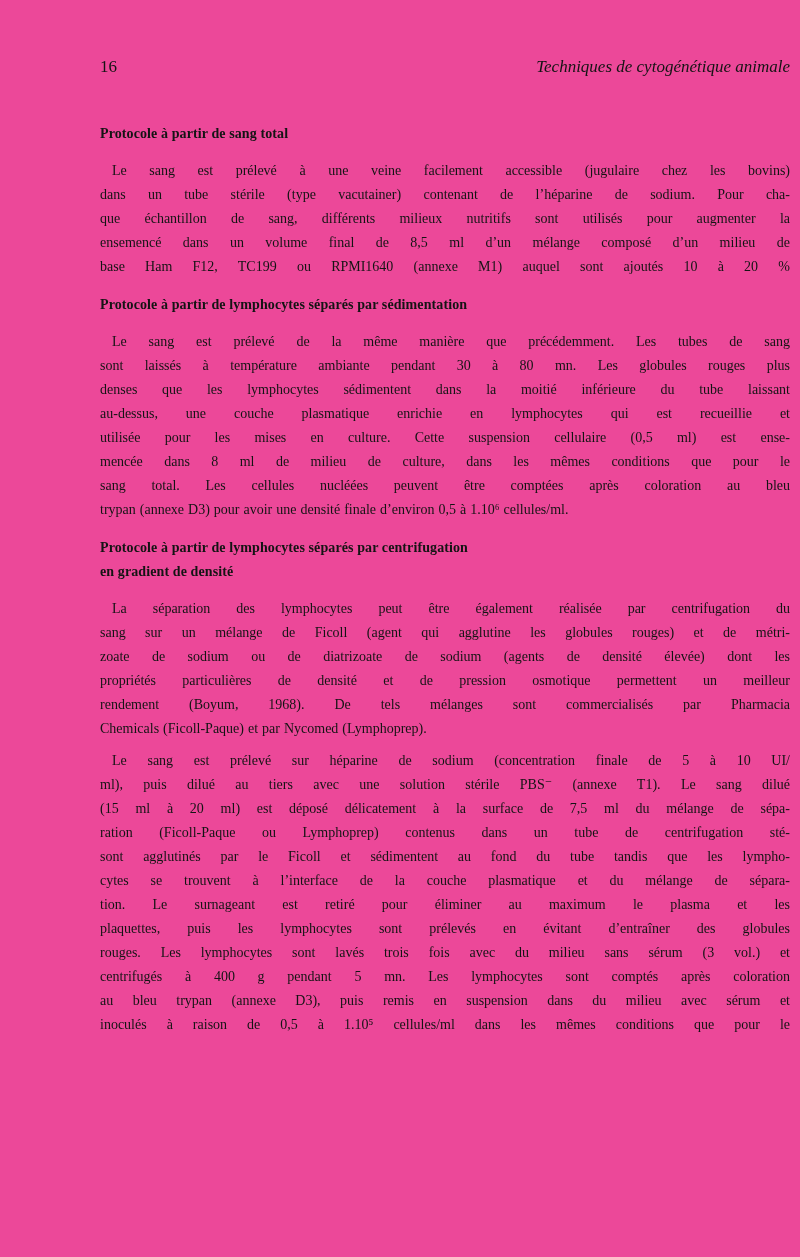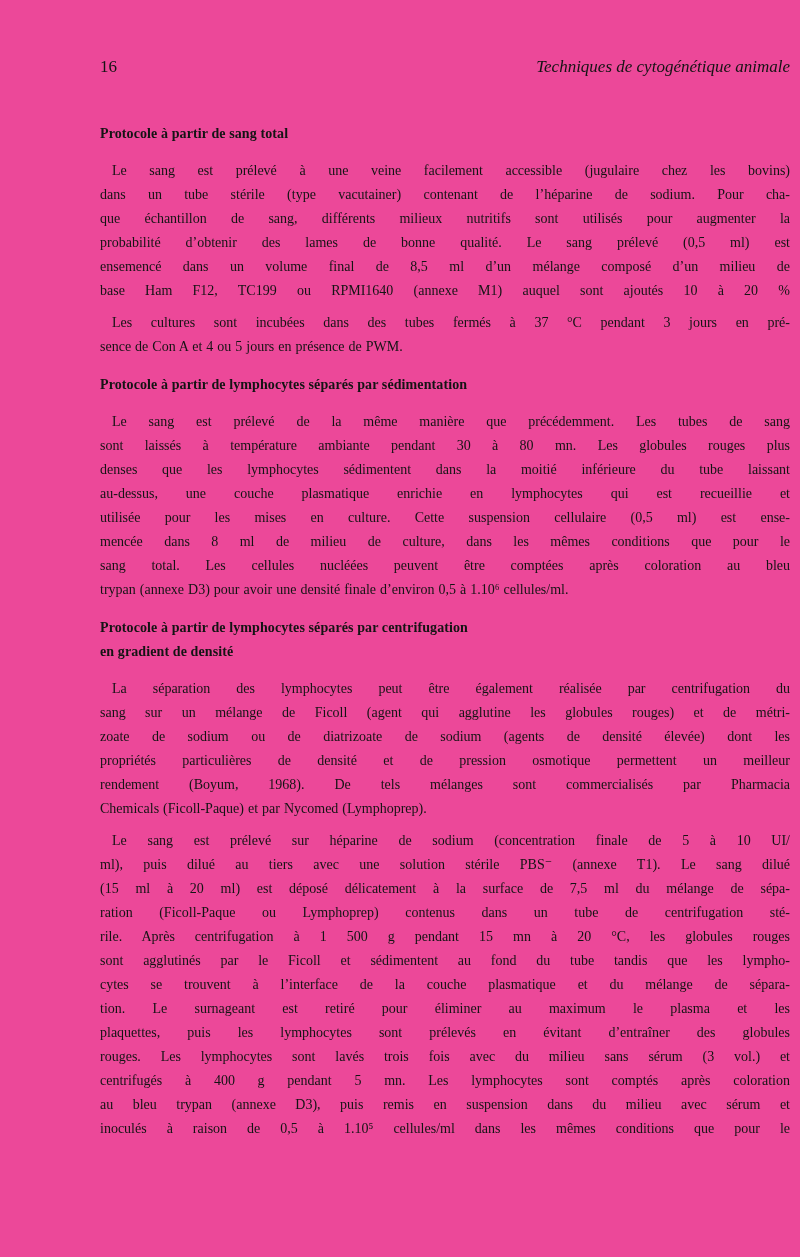--- a/index.html
+++ b/index.html
@@ -58,27 +58,22 @@
   </div>
   <div class="page-body">
       <section class="section">
         <div class="section-heading">
           <div>Protocole à partir de sang total</div>
         </div>
         <div class="paragraph">
           <div class="line first">Le sang est prélevé à une veine facilement accessible (jugulaire chez les bovins)</div>
           <div class="line">dans un tube stérile (type vacutainer) contenant de l’héparine de sodium. Pour cha-</div>
           <div class="line">que échantillon de sang, différents milieux nutritifs sont utilisés pour augmenter la</div>
-          <div class="line">probabilité d’obtenir des lames de bonne qualité. Le sang prélevé (0,5 ml) est</div>
           <div class="line">ensemencé dans un volume final de 8,5 ml d’un mélange composé d’un milieu de</div>
           <div class="line">base Ham F12, TC199 ou RPMI1640 (annexe M1) auquel sont ajoutés 10 à 20 %</div>
-        </div>
-        <div class="paragraph">
-          <div class="line first">Les cultures sont incubées dans des tubes fermés à 37 °C pendant 3 jours en pré-</div>
-          <div class="line last">sence de Con A et 4 ou 5 jours en présence de PWM.</div>
         </div>
       </section>
       <section class="section">
         <div class="section-heading">
           <div>Protocole à partir de lymphocytes séparés par sédimentation</div>
         </div>
         <div class="paragraph">
           <div class="line first">Le sang est prélevé de la même manière que précédemment. Les tubes de sang</div>
           <div class="line">sont laissés à température ambiante pendant 30 à 80 mn. Les globules rouges plus</div>
           <div class="line">denses que les lymphocytes sédimentent dans la moitié inférieure du tube laissant</div>
@@ -100,21 +95,20 @@
           <div class="line">zoate de sodium ou de diatrizoate de sodium (agents de densité élevée) dont les</div>
           <div class="line">propriétés particulières de densité et de pression osmotique permettent un meilleur</div>
           <div class="line">rendement (Boyum, 1968). De tels mélanges sont commercialisés par Pharmacia</div>
           <div class="line last">Chemicals (Ficoll-Paque) et par Nycomed (Lymphoprep).</div>
         </div>
         <div class="paragraph">
           <div class="line first">Le sang est prélevé sur héparine de sodium (concentration finale de 5 à 10 UI/</div>
           <div class="line">ml), puis dilué au tiers avec une solution stérile PBS⁻ (annexe T1). Le sang dilué</div>
           <div class="line">(15 ml à 20 ml) est déposé délicatement à la surface de 7,5 ml du mélange de sépa-</div>
           <div class="line">ration (Ficoll-Paque ou Lymphoprep) contenus dans un tube de centrifugation sté-</div>
-          <div class="line">rile. Après centrifugation à 1 500 g pendant 15 mn à 20 °C, les globules rouges</div>
           <div class="line">sont agglutinés par le Ficoll et sédimentent au fond du tube tandis que les lympho-</div>
           <div class="line">cytes se trouvent à l’interface de la couche plasmatique et du mélange de sépara-</div>
           <div class="line">tion. Le surnageant est retiré pour éliminer au maximum le plasma et les</div>
           <div class="line">plaquettes, puis les lymphocytes sont prélevés en évitant d’entraîner des globules</div>
           <div class="line">rouges. Les lymphocytes sont lavés trois fois avec du milieu sans sérum (3 vol.) et</div>
           <div class="line">centrifugés à 400 g pendant 5 mn. Les lymphocytes sont comptés après coloration</div>
           <div class="line">au bleu trypan (annexe D3), puis remis en suspension dans du milieu avec sérum et</div>
           <div class="line">inoculés à raison de 0,5 à 1.10⁵ cellules/ml dans les mêmes conditions que pour le</div>
         </div>
       </section>

